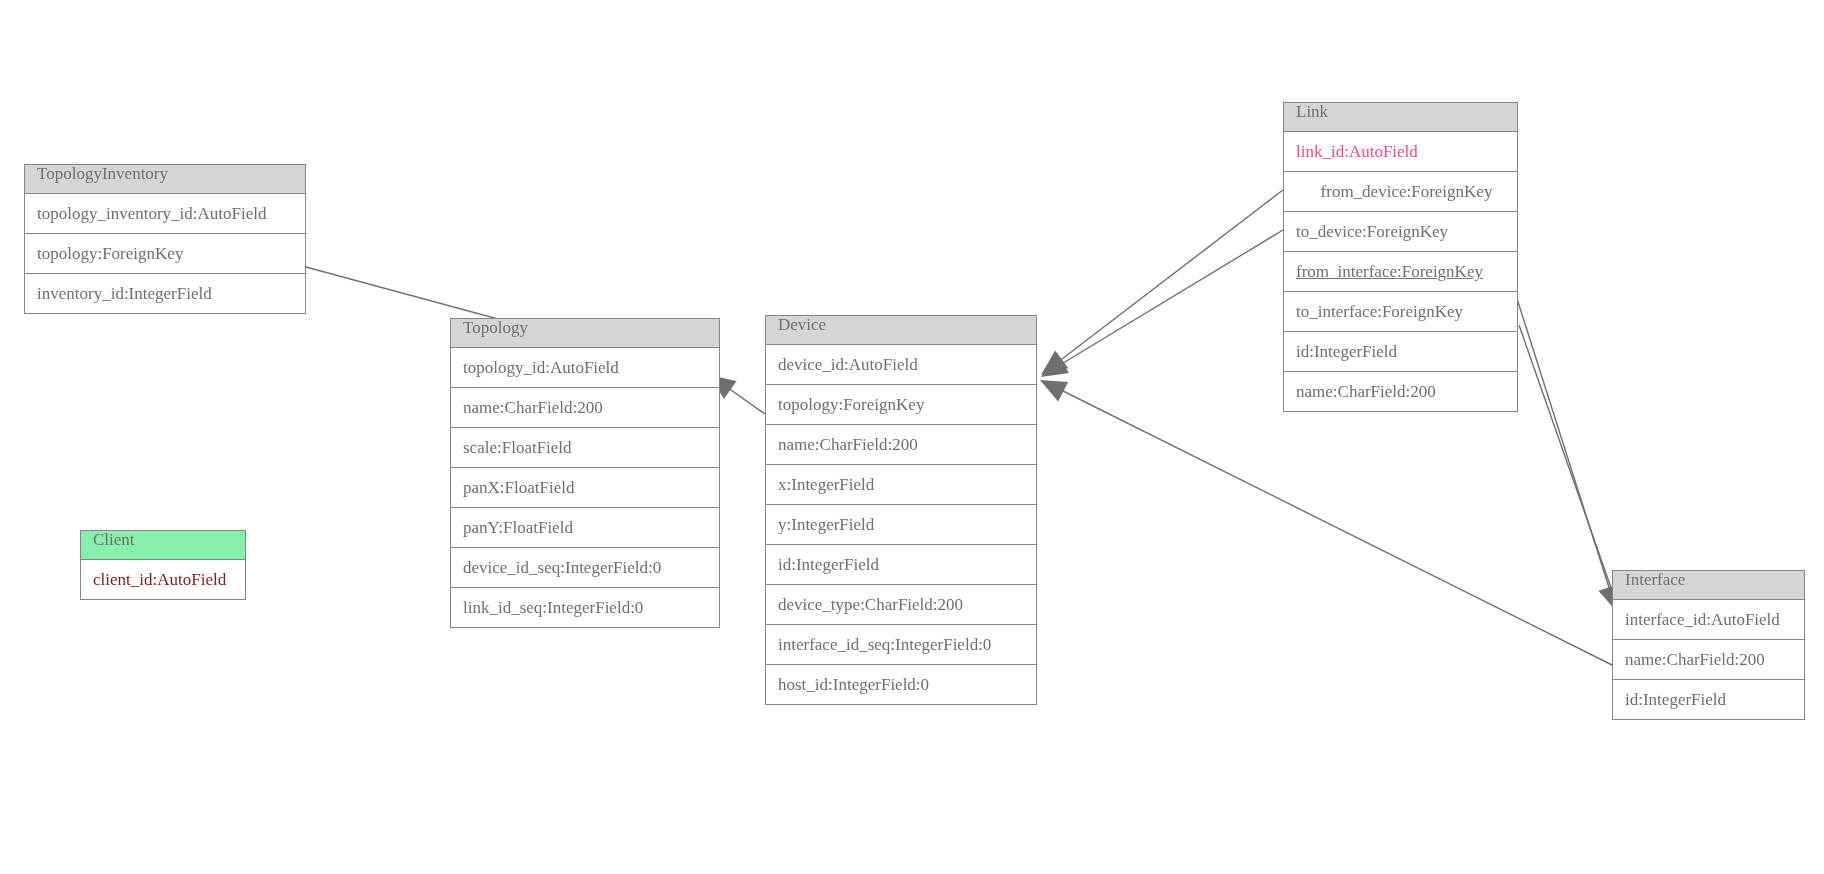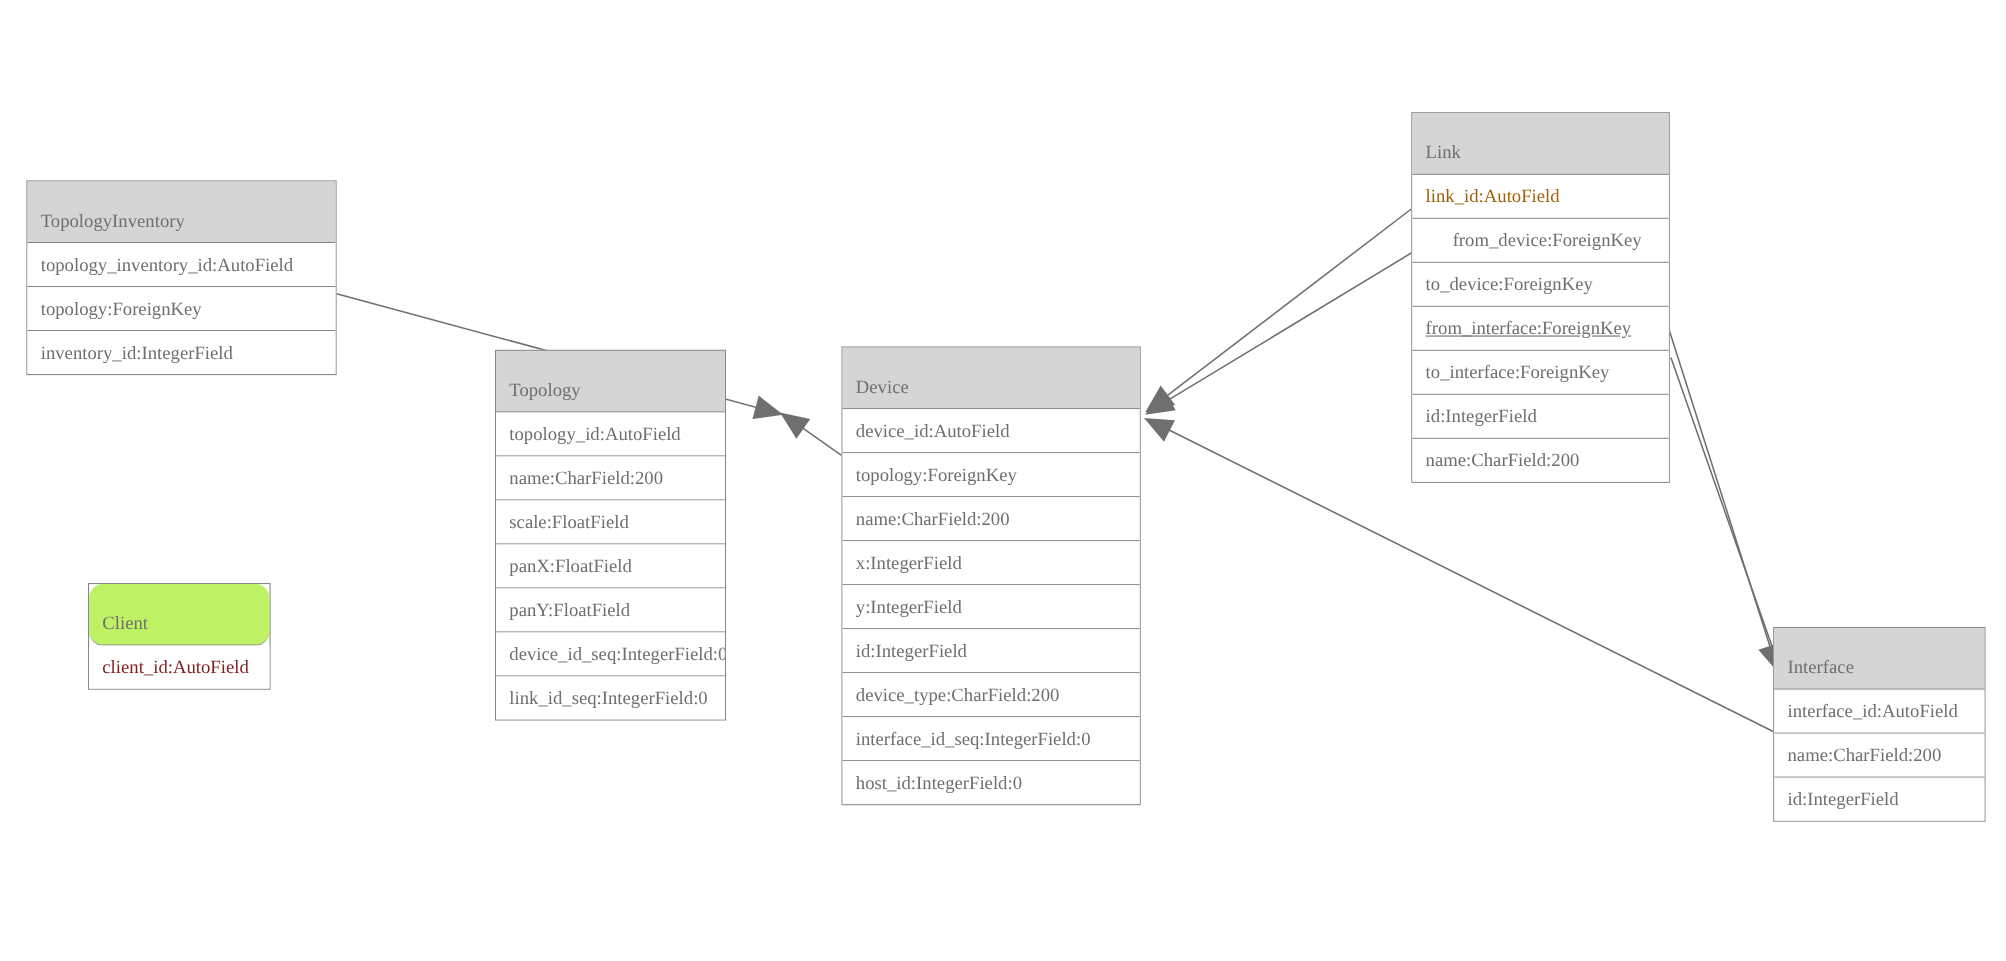--- a/index.html
+++ b/index.html
@@ -31,21 +31,21 @@
     background: #ffffff;
     z-index: 5;
   }
   .entity-header {
     box-sizing: border-box;
     background: #d5d5d5;
     border-bottom: 1px solid #868686;
     color: #6f6f6f;
     font-size: 17px;
     line-height: 1;
-    padding: 27px 0 11px 12px;
+    padding: 0 0 11px 12px;
     white-space: nowrap;
     overflow: hidden;
   }
   .entity-field {
     box-sizing: border-box;
     border-bottom: 1px solid #868686;
     color: #6f6f6f;
     font-size: 17px;
     line-height: 1;
     padding: 11px 0 11px 12px;
@@ -93,24 +93,24 @@
     </svg>
 
   <div id="entity-layer">
       <div class="entity" style="left: 24px; top: 164px; width: 282px; border-color: rgb(134, 134, 134);">
         <div class="entity-header" style="background: rgb(213, 213, 213); border-bottom-color: rgb(134, 134, 134); color: rgb(111, 111, 111);">TopologyInventory</div>
         <div class="entity-field" style="border-bottom-color: rgb(134, 134, 134); color: rgb(111, 111, 111);">topology_inventory_id:AutoField</div>
         <div class="entity-field" style="border-bottom-color: rgb(134, 134, 134); color: rgb(111, 111, 111);">topology:ForeignKey</div>
         <div class="entity-field last" style="border-bottom-color: rgb(134, 134, 134); color: rgb(111, 111, 111);">inventory_id:IntegerField</div>
       </div>
       <div class="entity" style="left: 80px; top: 530px; width: 166px; border-color: rgb(134, 134, 134);">
-        <div class="entity-header" style="background: #bef264; border-bottom-color: rgb(134, 134, 134); color: rgb(111, 111, 111); border-radius: 13px;">Client</div>
+        <div class="entity-header" style="background: #86efac; border-bottom-color: rgb(134, 134, 134); color: rgb(111, 111, 111);">Client</div>
         <div class="entity-field last" style="border-bottom-color: rgb(134, 134, 134); color: #7f1d1d;">client_id:AutoField</div>
       </div>
-      <div class="entity" style="left: 450px; top: 318px; width: 210px; border-color: rgb(134, 134, 134);">
+      <div class="entity" style="left: 450px; top: 318px; width: 270px; border-color: rgb(134, 134, 134);">
         <div class="entity-header" style="background: rgb(213, 213, 213); border-bottom-color: rgb(134, 134, 134); color: rgb(111, 111, 111);">Topology</div>
         <div class="entity-field" style="border-bottom-color: rgb(134, 134, 134); color: rgb(111, 111, 111);">topology_id:AutoField</div>
         <div class="entity-field" style="border-bottom-color: rgb(134, 134, 134); color: rgb(111, 111, 111);">name:CharField:200</div>
         <div class="entity-field" style="border-bottom-color: rgb(134, 134, 134); color: rgb(111, 111, 111);">scale:FloatField</div>
         <div class="entity-field" style="border-bottom-color: rgb(134, 134, 134); color: rgb(111, 111, 111);">panX:FloatField</div>
         <div class="entity-field" style="border-bottom-color: rgb(134, 134, 134); color: rgb(111, 111, 111);">panY:FloatField</div>
         <div class="entity-field" style="border-bottom-color: rgb(134, 134, 134); color: rgb(111, 111, 111);">device_id_seq:IntegerField:0</div>
         <div class="entity-field last" style="border-bottom-color: rgb(134, 134, 134); color: rgb(111, 111, 111);">link_id_seq:IntegerField:0</div>
       </div>
       <div class="entity" style="left: 765px; top: 315px; width: 272px; border-color: rgb(134, 134, 134);">
@@ -120,21 +120,21 @@
         <div class="entity-field" style="border-bottom-color: rgb(134, 134, 134); color: rgb(111, 111, 111);">name:CharField:200</div>
         <div class="entity-field" style="border-bottom-color: rgb(134, 134, 134); color: rgb(111, 111, 111);">x:IntegerField</div>
         <div class="entity-field" style="border-bottom-color: rgb(134, 134, 134); color: rgb(111, 111, 111);">y:IntegerField</div>
         <div class="entity-field" style="border-bottom-color: rgb(134, 134, 134); color: rgb(111, 111, 111);">id:IntegerField</div>
         <div class="entity-field" style="border-bottom-color: rgb(134, 134, 134); color: rgb(111, 111, 111);">device_type:CharField:200</div>
         <div class="entity-field" style="border-bottom-color: rgb(134, 134, 134); color: rgb(111, 111, 111);">interface_id_seq:IntegerField:0</div>
         <div class="entity-field last" style="border-bottom-color: rgb(134, 134, 134); color: rgb(111, 111, 111);">host_id:IntegerField:0</div>
       </div>
       <div class="entity" style="left: 1283px; top: 102px; width: 235px; border-color: rgb(134, 134, 134);">
         <div class="entity-header" style="background: rgb(213, 213, 213); border-bottom-color: rgb(134, 134, 134); color: rgb(111, 111, 111);">Link</div>
-        <div class="entity-field" style="border-bottom-color: rgb(134, 134, 134); color: #a16207;">link_id:AutoField</div>
+        <div class="entity-field" style="border-bottom-color: rgb(134, 134, 134); color: #ec4899;">link_id:AutoField</div>
         <div class="entity-field" style="border-bottom-color: rgb(134, 134, 134); color: rgb(111, 111, 111); text-align: center;">from_device:ForeignKey</div>
         <div class="entity-field" style="border-bottom-color: rgb(134, 134, 134); color: rgb(111, 111, 111);">to_device:ForeignKey</div>
         <div class="entity-field" style="border-bottom-color: rgb(134, 134, 134); color: rgb(111, 111, 111); text-decoration: underline;">from_interface:ForeignKey</div>
         <div class="entity-field" style="border-bottom-color: rgb(134, 134, 134); color: rgb(111, 111, 111);">to_interface:ForeignKey</div>
         <div class="entity-field" style="border-bottom-color: rgb(134, 134, 134); color: rgb(111, 111, 111);">id:IntegerField</div>
         <div class="entity-field last" style="border-bottom-color: rgb(134, 134, 134); color: rgb(111, 111, 111);">name:CharField:200</div>
       </div>
       <div class="entity" style="left: 1612px; top: 570px; width: 193px; border-color: rgb(134, 134, 134);">
         <div class="entity-header" style="background: rgb(213, 213, 213); border-bottom-color: rgb(134, 134, 134); color: rgb(111, 111, 111);">Interface</div>
         <div class="entity-field" style="border-bottom-color: rgb(134, 134, 134); color: rgb(111, 111, 111);">interface_id:AutoField</div>

